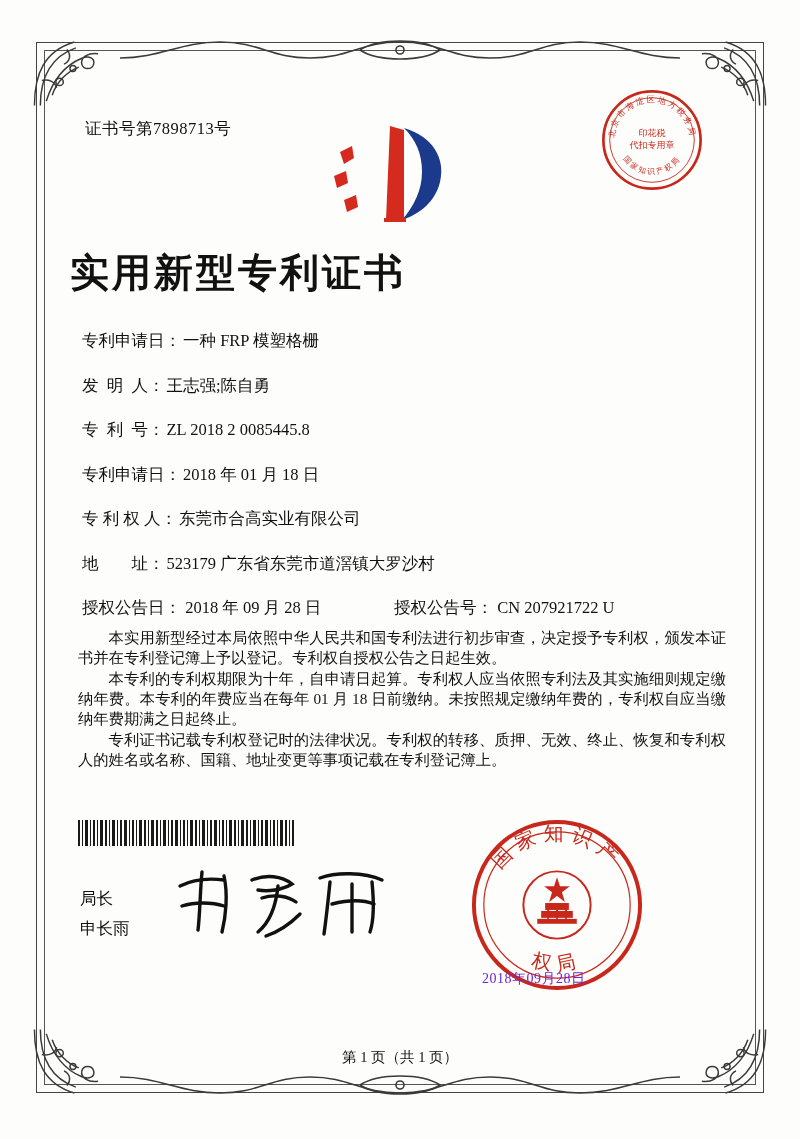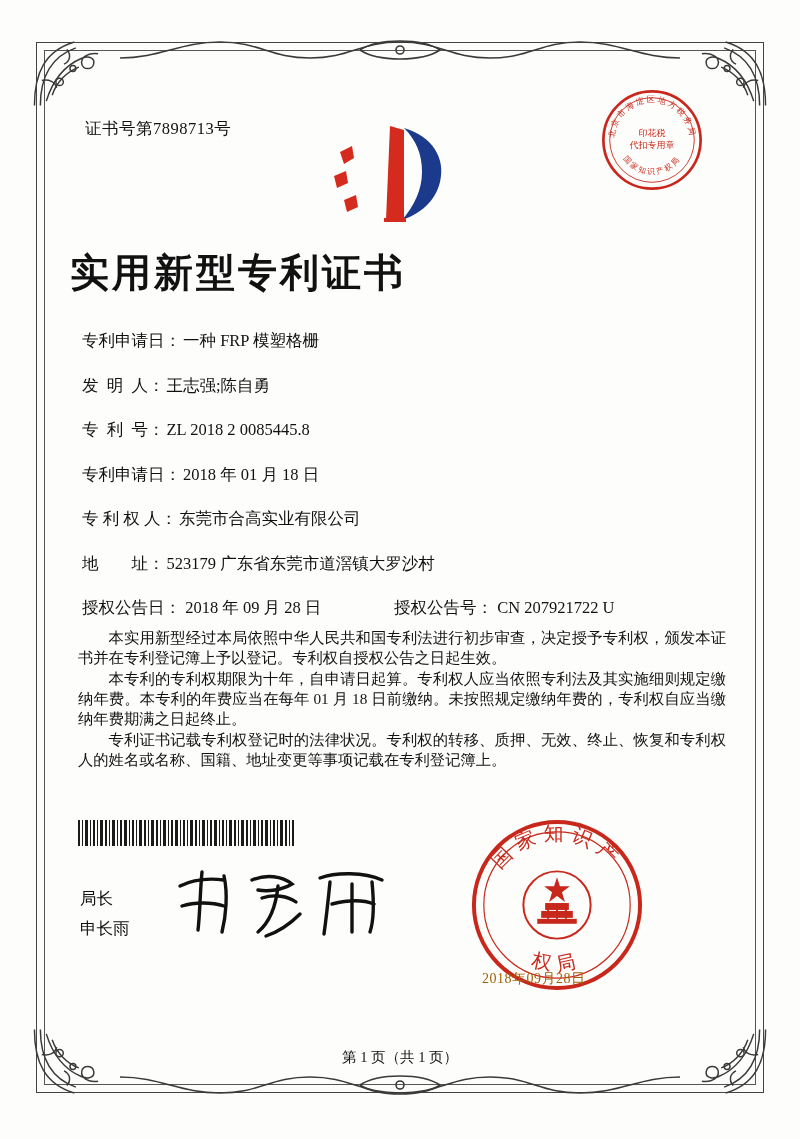--- a/index.html
+++ b/index.html
@@ -41,21 +41,21 @@
 
   .paras{position:absolute;left:8px;right:4px;top:556px;font-size:15.3px;line-height:20px;text-align:justify;}
   .paras p{margin:0 0 1px 0;text-indent:2em;}
 
   .barcode{position:absolute;left:8px;top:748px;width:216px;height:26px;}
 
   .signature-block{position:absolute;left:10px;top:812px;font-size:16.5px;line-height:30px;}
   .sig-img{position:absolute;left:96px;top:790px;width:240px;height:78px;}
 
   .seal-bottom{position:absolute;left:398px;top:744px;width:178px;height:178px;}
-  .seal-date{position:absolute;left:412px;top:898px;font-size:14px;color:#a16207;letter-spacing:0.5px;}
+  .seal-date{position:absolute;left:412px;top:898px;font-size:14px;color:#6d28d9;letter-spacing:0.5px;}
 
   .footer{position:absolute;left:0;right:0;bottom:-6px;text-align:center;font-size:14.5px;}
 </style>
 </head>
 <body>
 
 <div class="page">
 
   <div class="border-outer"></div>
   <div class="border-inner"></div>

